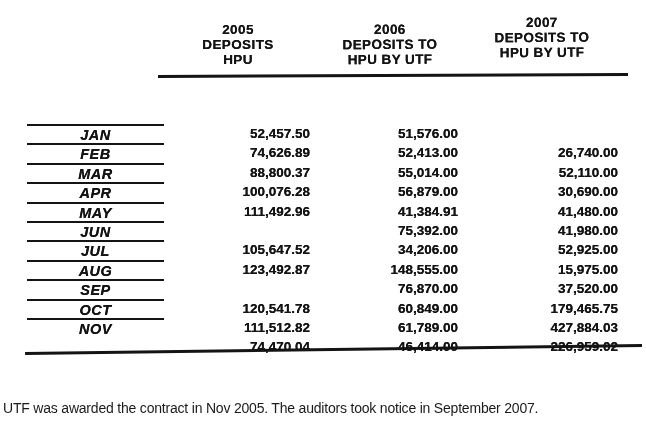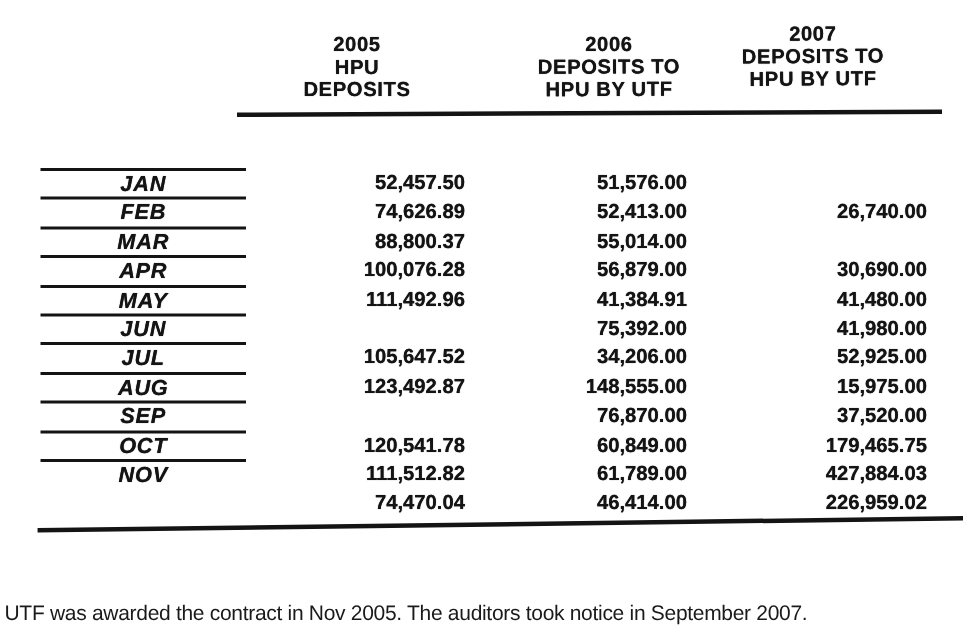--- a/index.html
+++ b/index.html
@@ -24,36 +24,36 @@
     text-align: center;
     font-weight: bold;
     font-size: 13.5px;
     line-height: 15px;
     letter-spacing: 0.4px;
     text-shadow: 0 0 0.5px #141414;
     white-space: nowrap;
   }
   .hdr span { display: block; }
   .hdr1 { left: 162px; top: 22px; width: 152px; }
-  .hdr2 { left: 330px; top: 22px; width: 152px; transform: rotate(-0.3deg); }
+  .hdr2 { left: 314px; top: 22px; width: 152px; transform: rotate(-0.3deg); }
   .hdr3 { left: 464px; top: 15px; width: 156px; transform: rotate(-0.4deg); }
   .hdr-underline {
     position: absolute;
     left: 158px;
     top: 74px;
     width: 470px;
     height: 3px;
     background: #141414;
     transform: rotate(-0.25deg);
   }
   
   .rows {
     position: absolute;
     left: 0;
-    top: 112px;
+    top: 124px;
     width: 646px;
   }
   .row { position: relative; height: 19.4px; }
   .m {
     position: absolute;
     left: 27px;
     top: 0;
     width: 137px;
     height: 100%;
     border-top: 2.4px solid #141414;
@@ -99,22 +99,22 @@
     white-space: nowrap;
   }
 </style>
 </head>
 <body>
 
 <div class="page">
 
   <div class="hdr hdr1">
     <span>2005</span>
+    <span>DEPOSITS</span>
     <span>HPU</span>
-    <span>DEPOSITS</span>
   </div>
   <div class="hdr hdr2">
     <span>2006</span>
     <span>DEPOSITS TO</span>
     <span>HPU BY UTF</span>
   </div>
   <div class="hdr hdr3">
     <span>2007</span>
     <span>DEPOSITS TO</span>
     <span>HPU BY UTF</span>
@@ -131,20 +131,21 @@
     <div class="row">
       <span class="m">FEB</span>
       <span class="v v1">74,626.89</span>
       <span class="v v2">52,413.00</span>
       <span class="v v3">26,740.00</span>
     </div>
     <div class="row">
       <span class="m">MAR</span>
       <span class="v v1">88,800.37</span>
       <span class="v v2">55,014.00</span>
+      <span class="v v3">52,110.00</span>
     </div>
     <div class="row">
       <span class="m">APR</span>
       <span class="v v1">100,076.28</span>
       <span class="v v2">56,879.00</span>
       <span class="v v3">30,690.00</span>
     </div>
     <div class="row">
       <span class="m">MAY</span>
       <span class="v v1">111,492.96</span>

